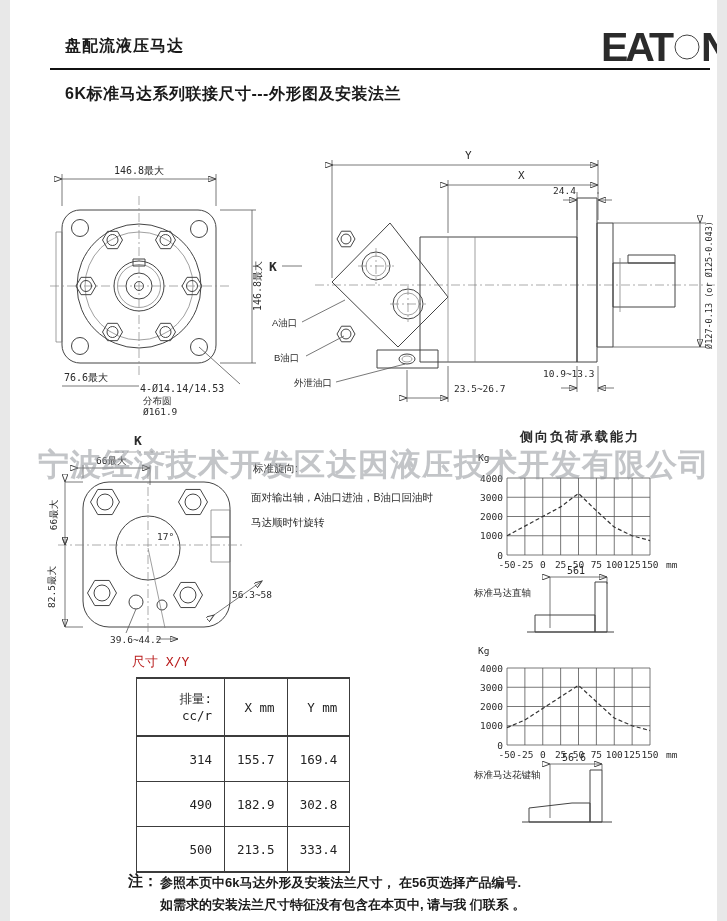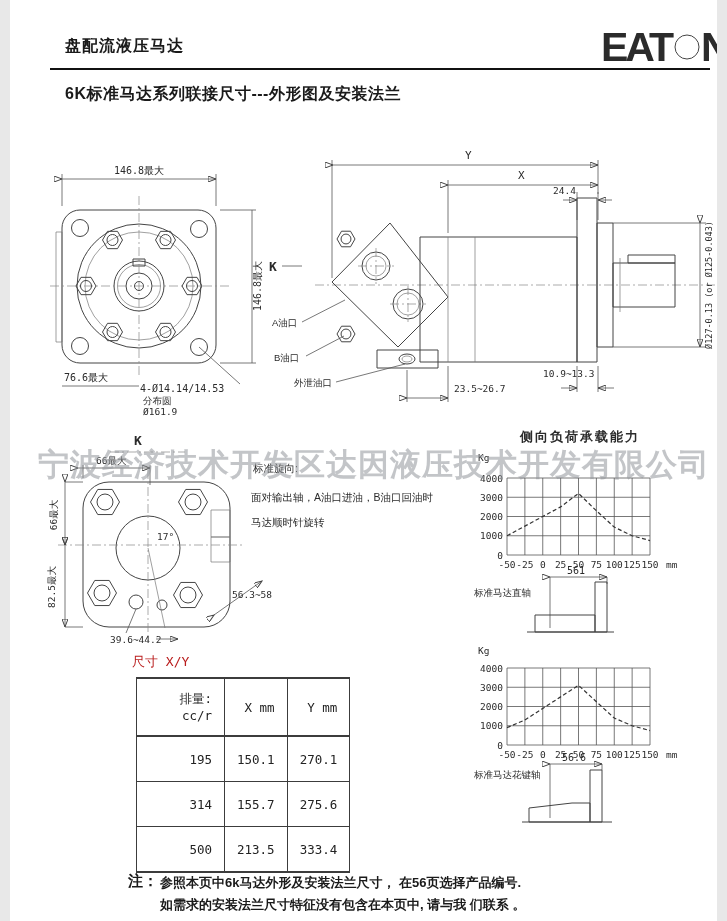--- a/index.html
+++ b/index.html
@@ -337,28 +337,28 @@
           <col class="c2">
           <col class="c3">
         </colgroup>
       <tbody>
           <tr>
         <th>排量: cc/r</th>
         <th>X mm</th>
         <th>Y mm</th>
       </tr>
       <tr>
-            <td>195</td>
-            <td>150.1</td>
-            <td>270.1</td>
+            <td>314</td>
+            <td>155.7</td>
+            <td>169.4</td>
           </tr>
       <tr>
-            <td>314</td>
-            <td>155.7</td>
-            <td>275.6</td>
+            <td>490</td>
+            <td>182.9</td>
+            <td>302.8</td>
           </tr>
       <tr>
             <td>500</td>
             <td>213.5</td>
             <td>333.4</td>
           </tr>
     </tbody>
       </table>
   </div>
 

